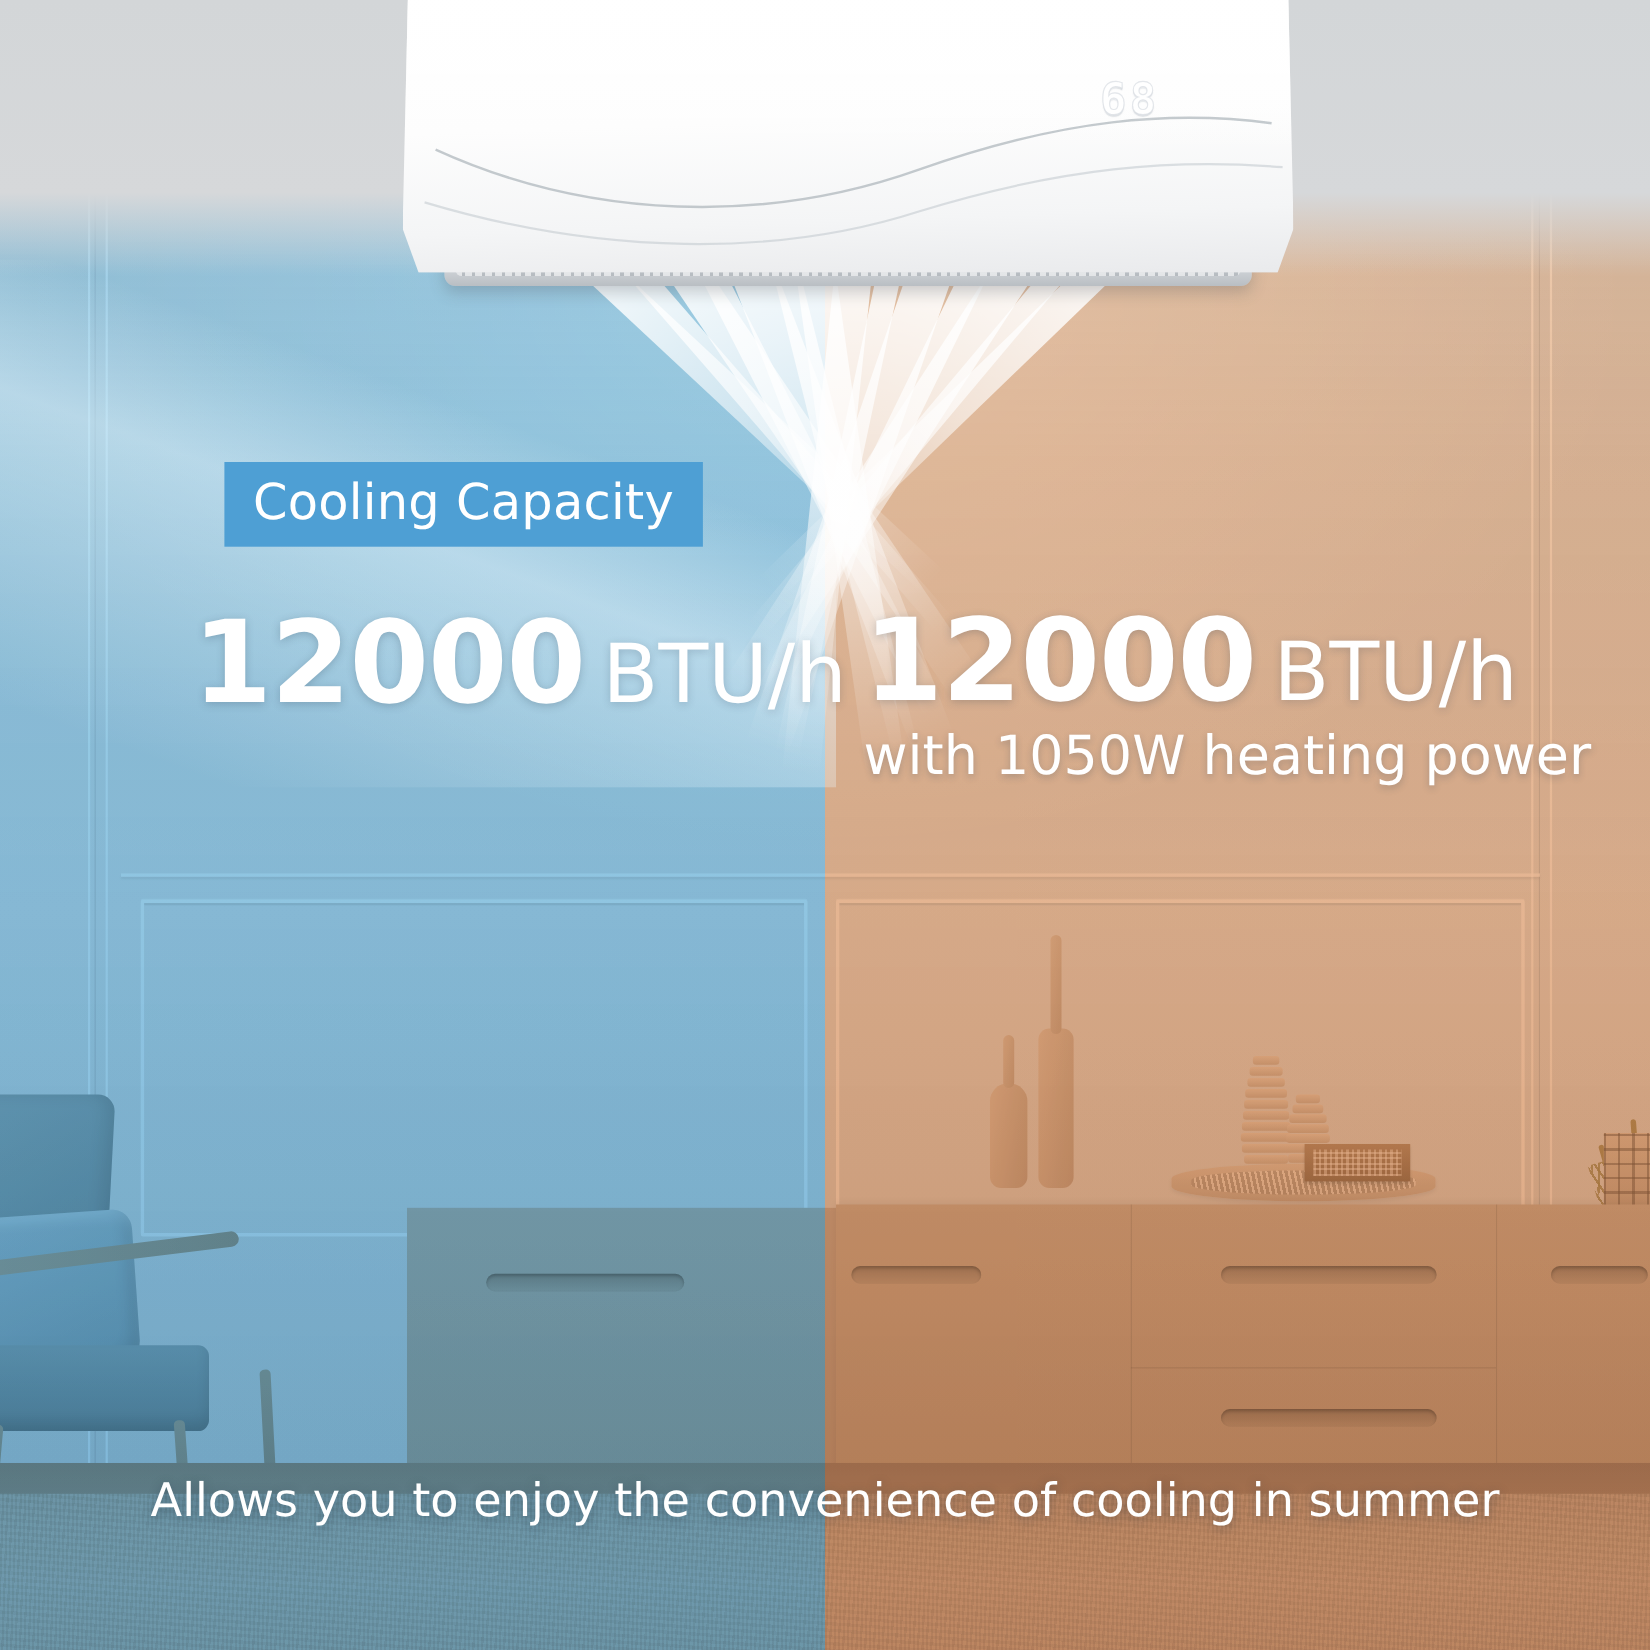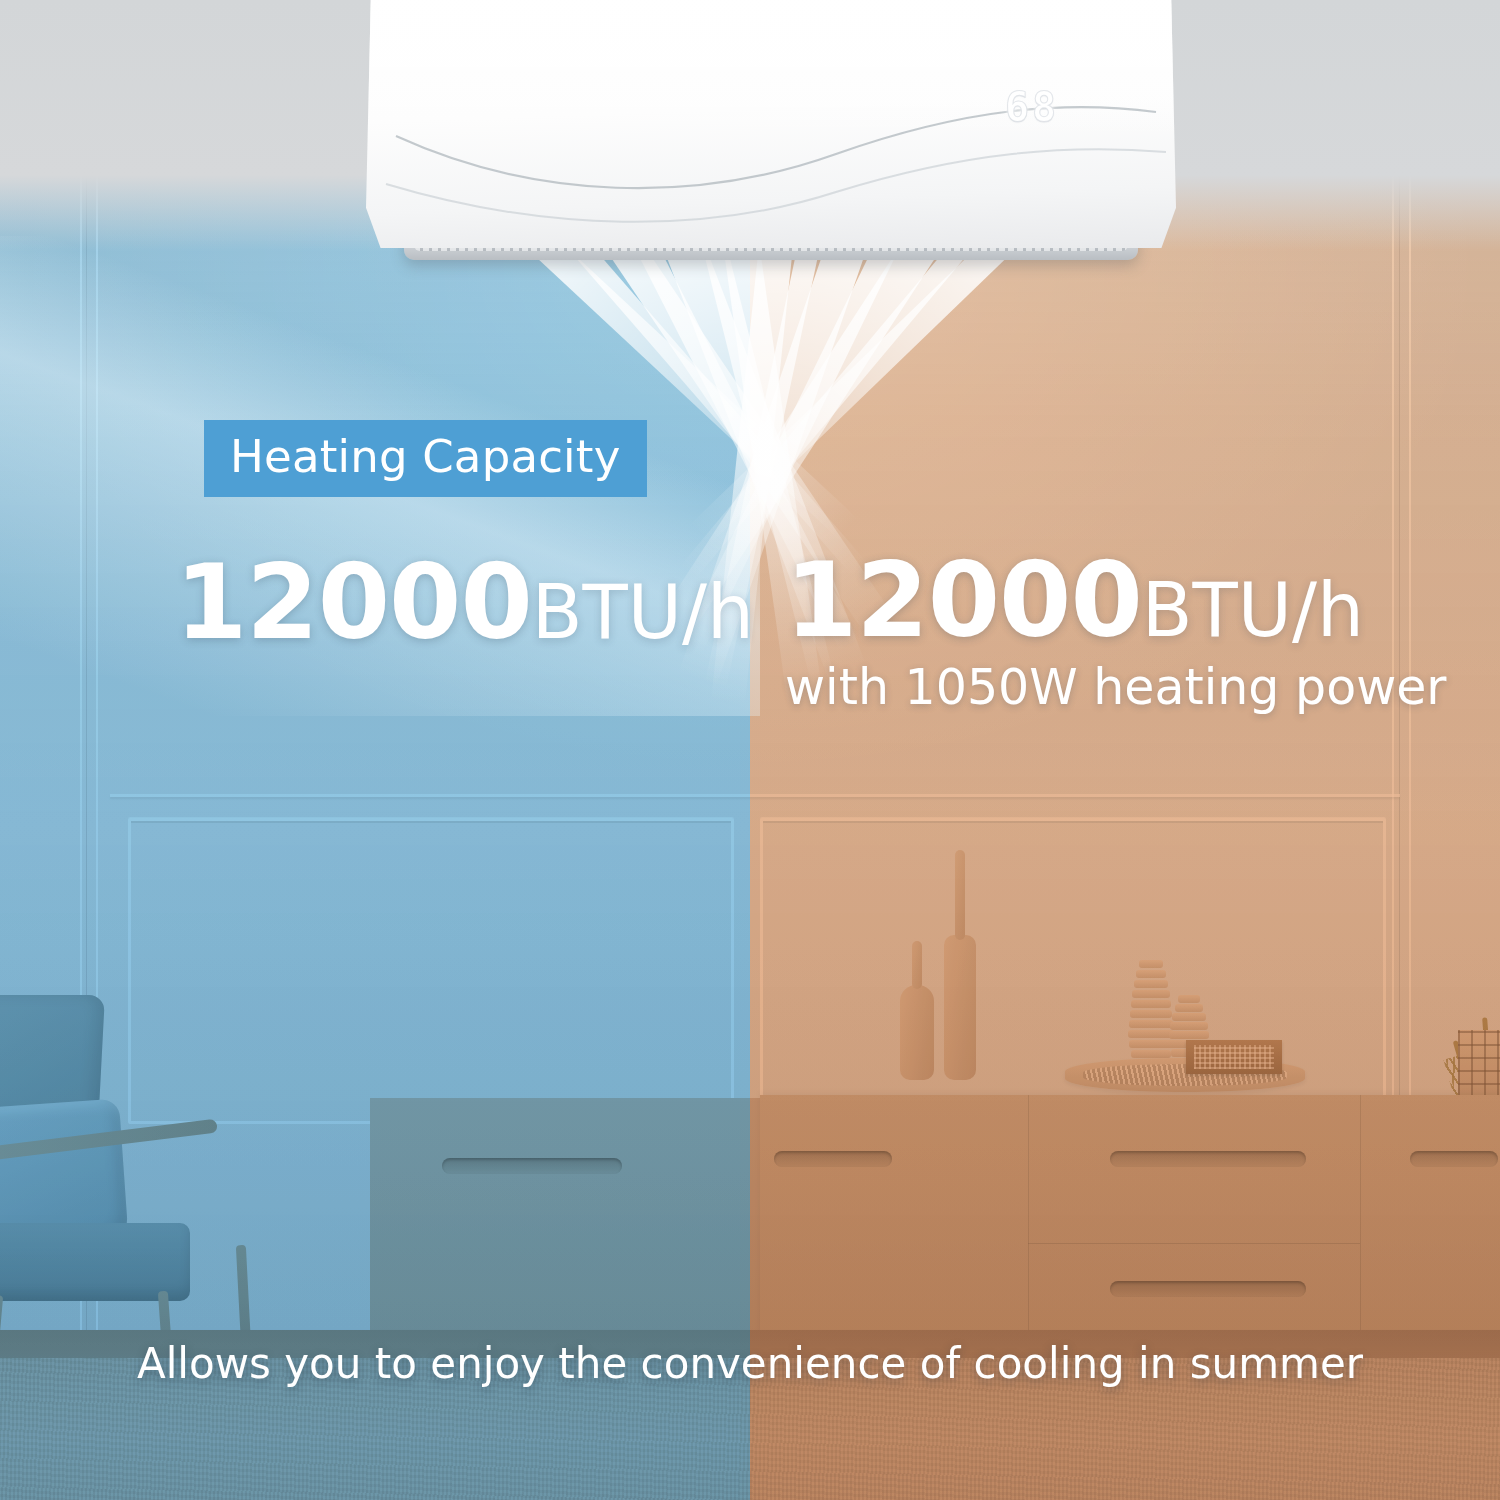--- a/index.html
+++ b/index.html
@@ -204,21 +204,21 @@
   }
   .ac-gloss{
     position:absolute;left:0;top:0;width:100%;height:60%;
     background:linear-gradient(180deg,rgba(255,255,255,.95),rgba(255,255,255,0));
     border-radius:4px 4px 0 0;
   }
   .ac-wave{position:absolute;left:0;width:100%;height:140px;overflow:hidden;}
   .ac-wave svg{display:block;}
   .ac-display{
     position:absolute;right:112px;top:72px;width:64px;height:46px;
-    display:flex;align-items:center;justify-content:center;gap:5px;margin-top:16px;
+    display:flex;align-items:center;justify-content:flex-start;gap:5px;
   }
   .seg{
     font-family:"DejaVu Sans Mono",monospace;
     font-size:40px;line-height:1;font-weight:700;color:#fff;
     letter-spacing:3px;
     text-shadow:0 0 3px rgba(255,255,255,.95),0 0 9px rgba(255,255,255,.65),0 1px 1px rgba(160,170,180,.55);
     -webkit-text-stroke:1px rgba(205,212,218,.55);
   }
   .ac-vent{
     position:absolute;left:38px;top:230px;width:734px;height:34px;
@@ -250,21 +250,21 @@
   .badge-warm{left:812px;top:418px;background:#F8482A;}
 
   .stat{position:absolute;white-space:nowrap;color:#fff;}
   .stat .big{
     font-family:"DejaVu Sans",sans-serif;
     font-weight:700;font-size:104px;line-height:1;letter-spacing:-1px;
     text-shadow:0 2px 8px rgba(40,60,80,.25);
   }
   .stat .unit{
     font-family:"DejaVu Sans",sans-serif;
-    font-weight:400;font-size:74px;line-height:1;
+    font-weight:400;font-size:74px;line-height:1;margin-left:16px;
     text-shadow:0 2px 8px rgba(40,60,80,.22);
   }
   .stat .sub{
     display:block;margin-top:10px;
     font-family:"DejaVu Sans",sans-serif;
     font-weight:400;font-size:49px;line-height:1.05;
     text-shadow:0 2px 7px rgba(40,60,80,.25);
   }
   .stat-cool{left:175px;top:550px;}
   .stat-warm{left:785px;top:548px;}
@@ -411,21 +411,21 @@
           <path d="M30 44 C170 108, 330 112, 470 62 C600 16, 700 8, 790 20" stroke="rgba(176,184,190,.75)" stroke-width="2.2" fill="none"></path>
           <path d="M20 92 C180 140, 340 142, 470 100 C600 60, 700 52, 800 60" stroke="rgba(196,203,209,.6)" stroke-width="2" fill="none"></path>
         </svg>
       </div>
       <div class="ac-display">
         <span class="seg">68</span>
       </div>
     </div>
   </div>
 
-  <div class="badge badge-cool">Heating Capacity</div>
+  <div class="badge badge-cool">Cooling Capacity</div>
 
 
   <div class="stat stat-cool">
     <span class="big">12000</span><span class="unit">BTU/h</span>
   </div>
 
   <div class="stat stat-warm">
     <span class="big">12000</span><span class="unit">BTU/h</span>
     <span class="sub">with 1050W heating power</span>
   </div>

